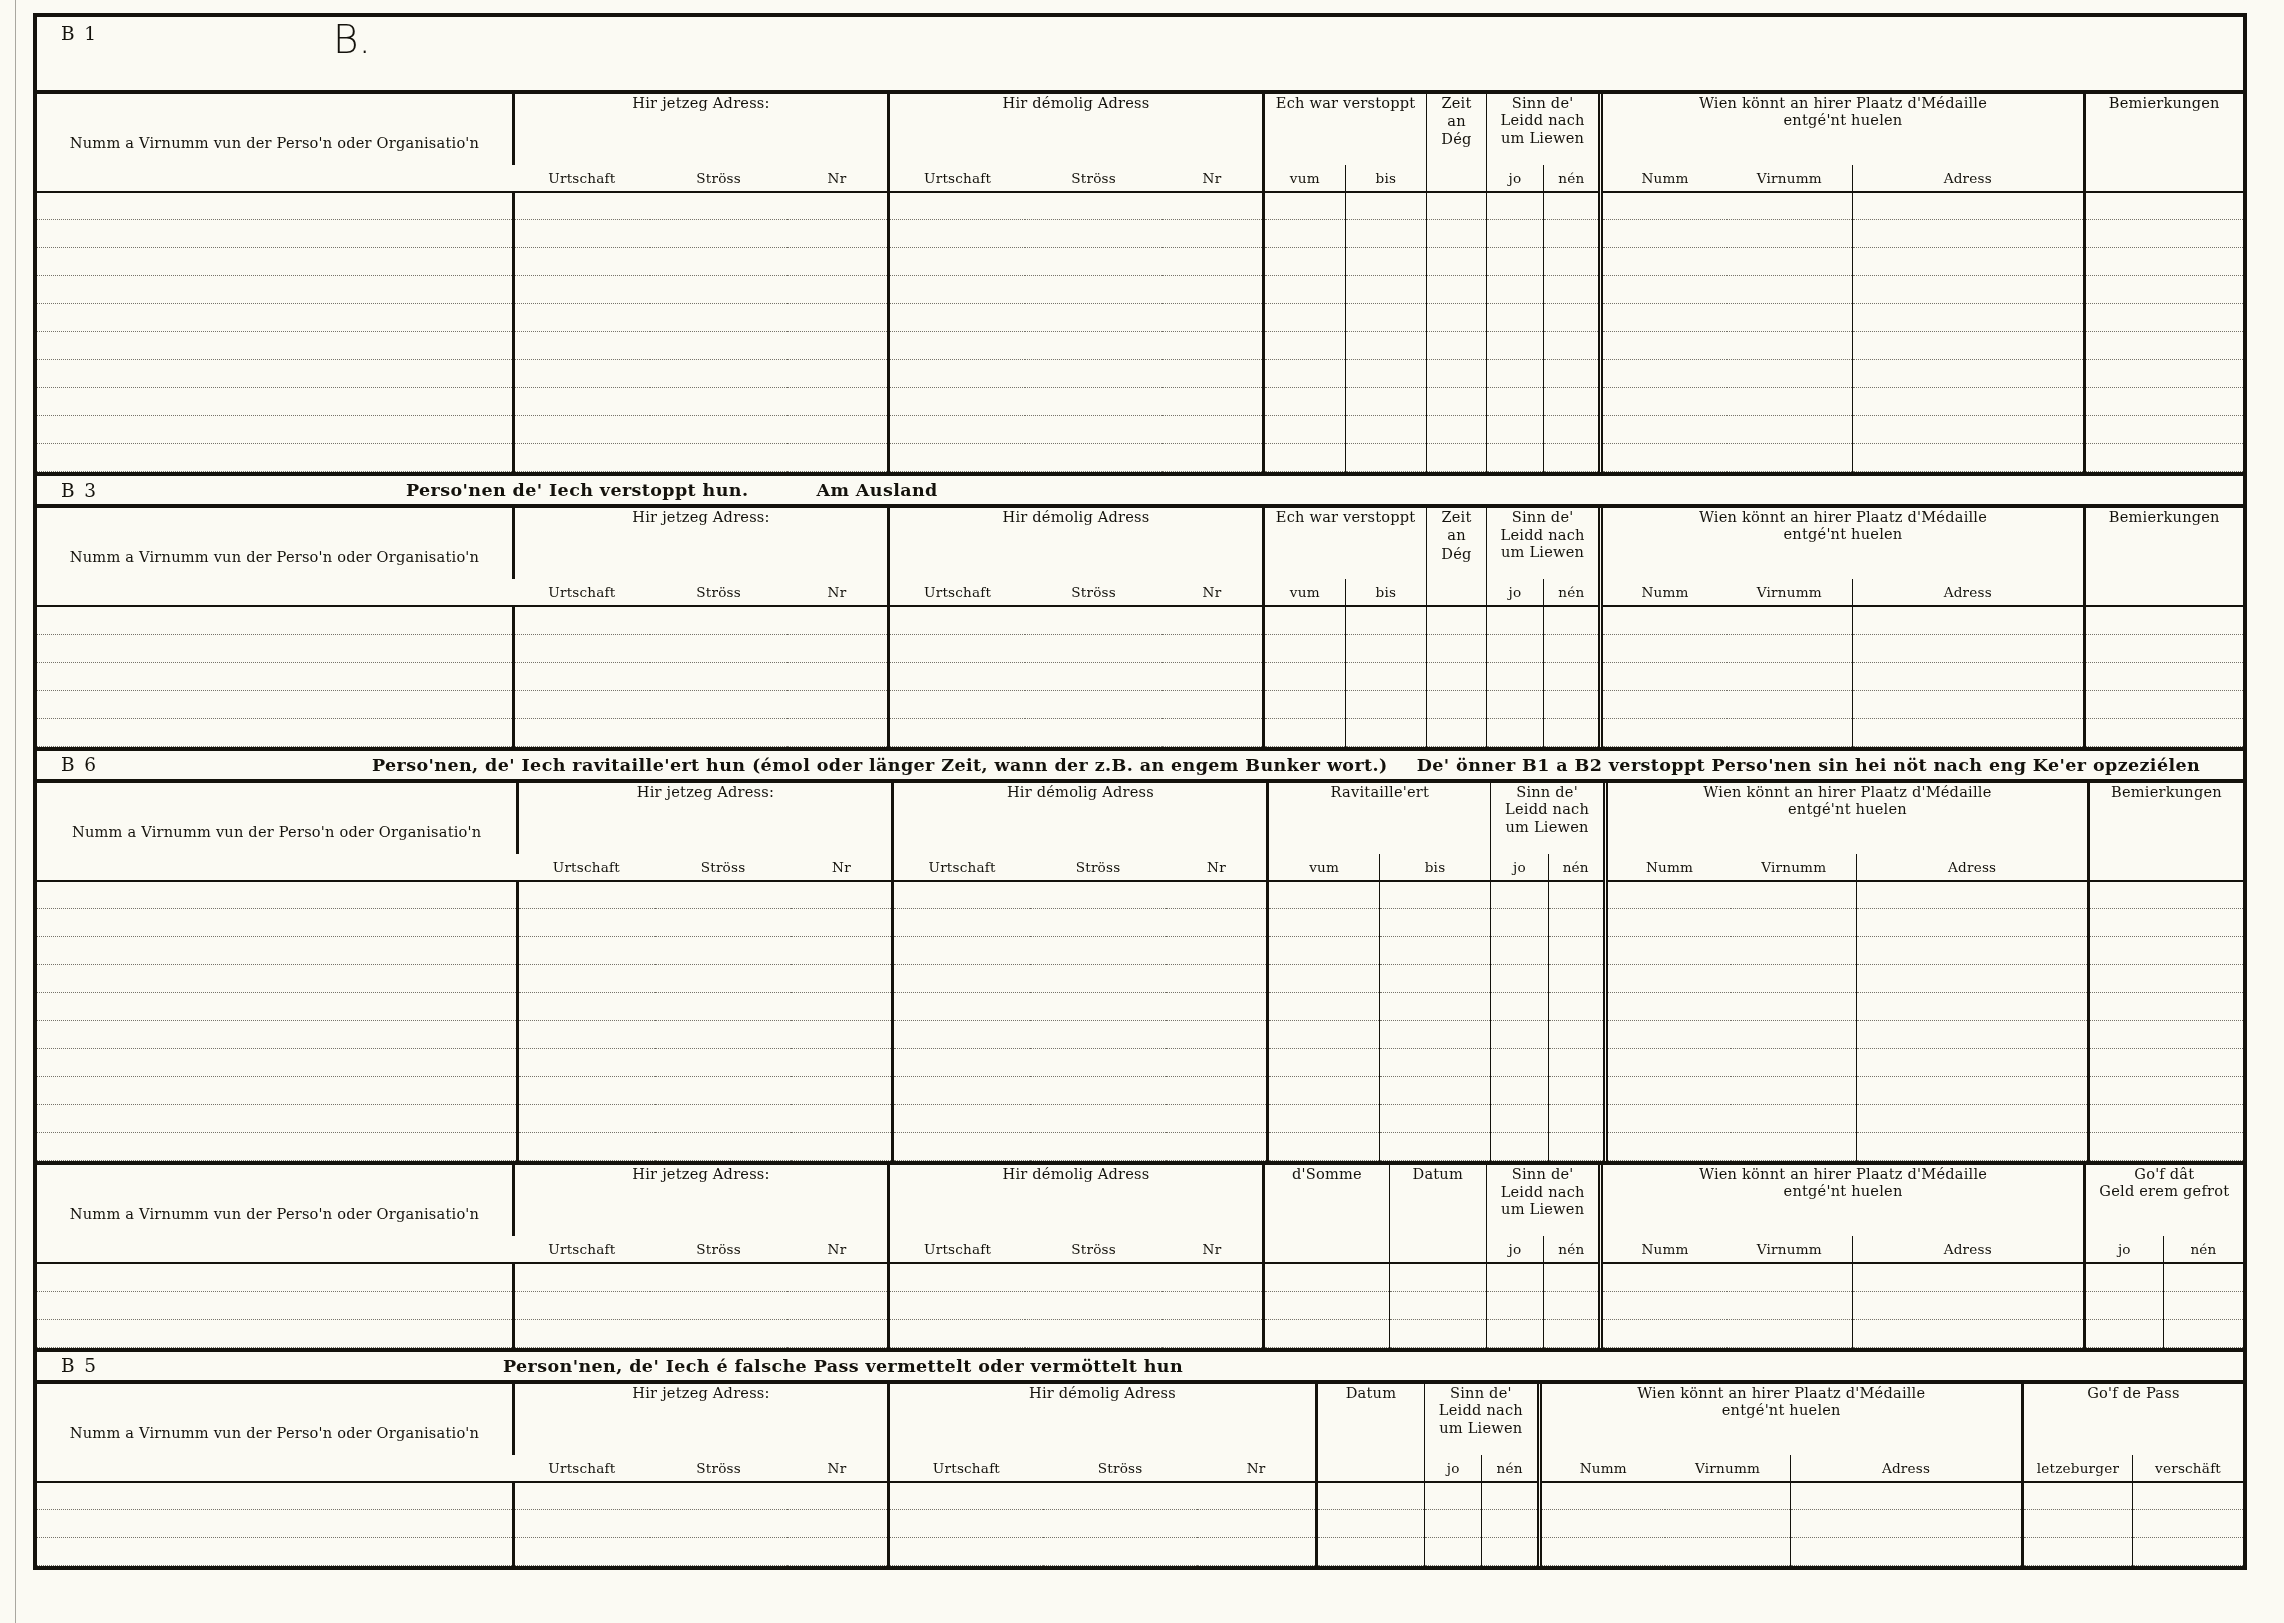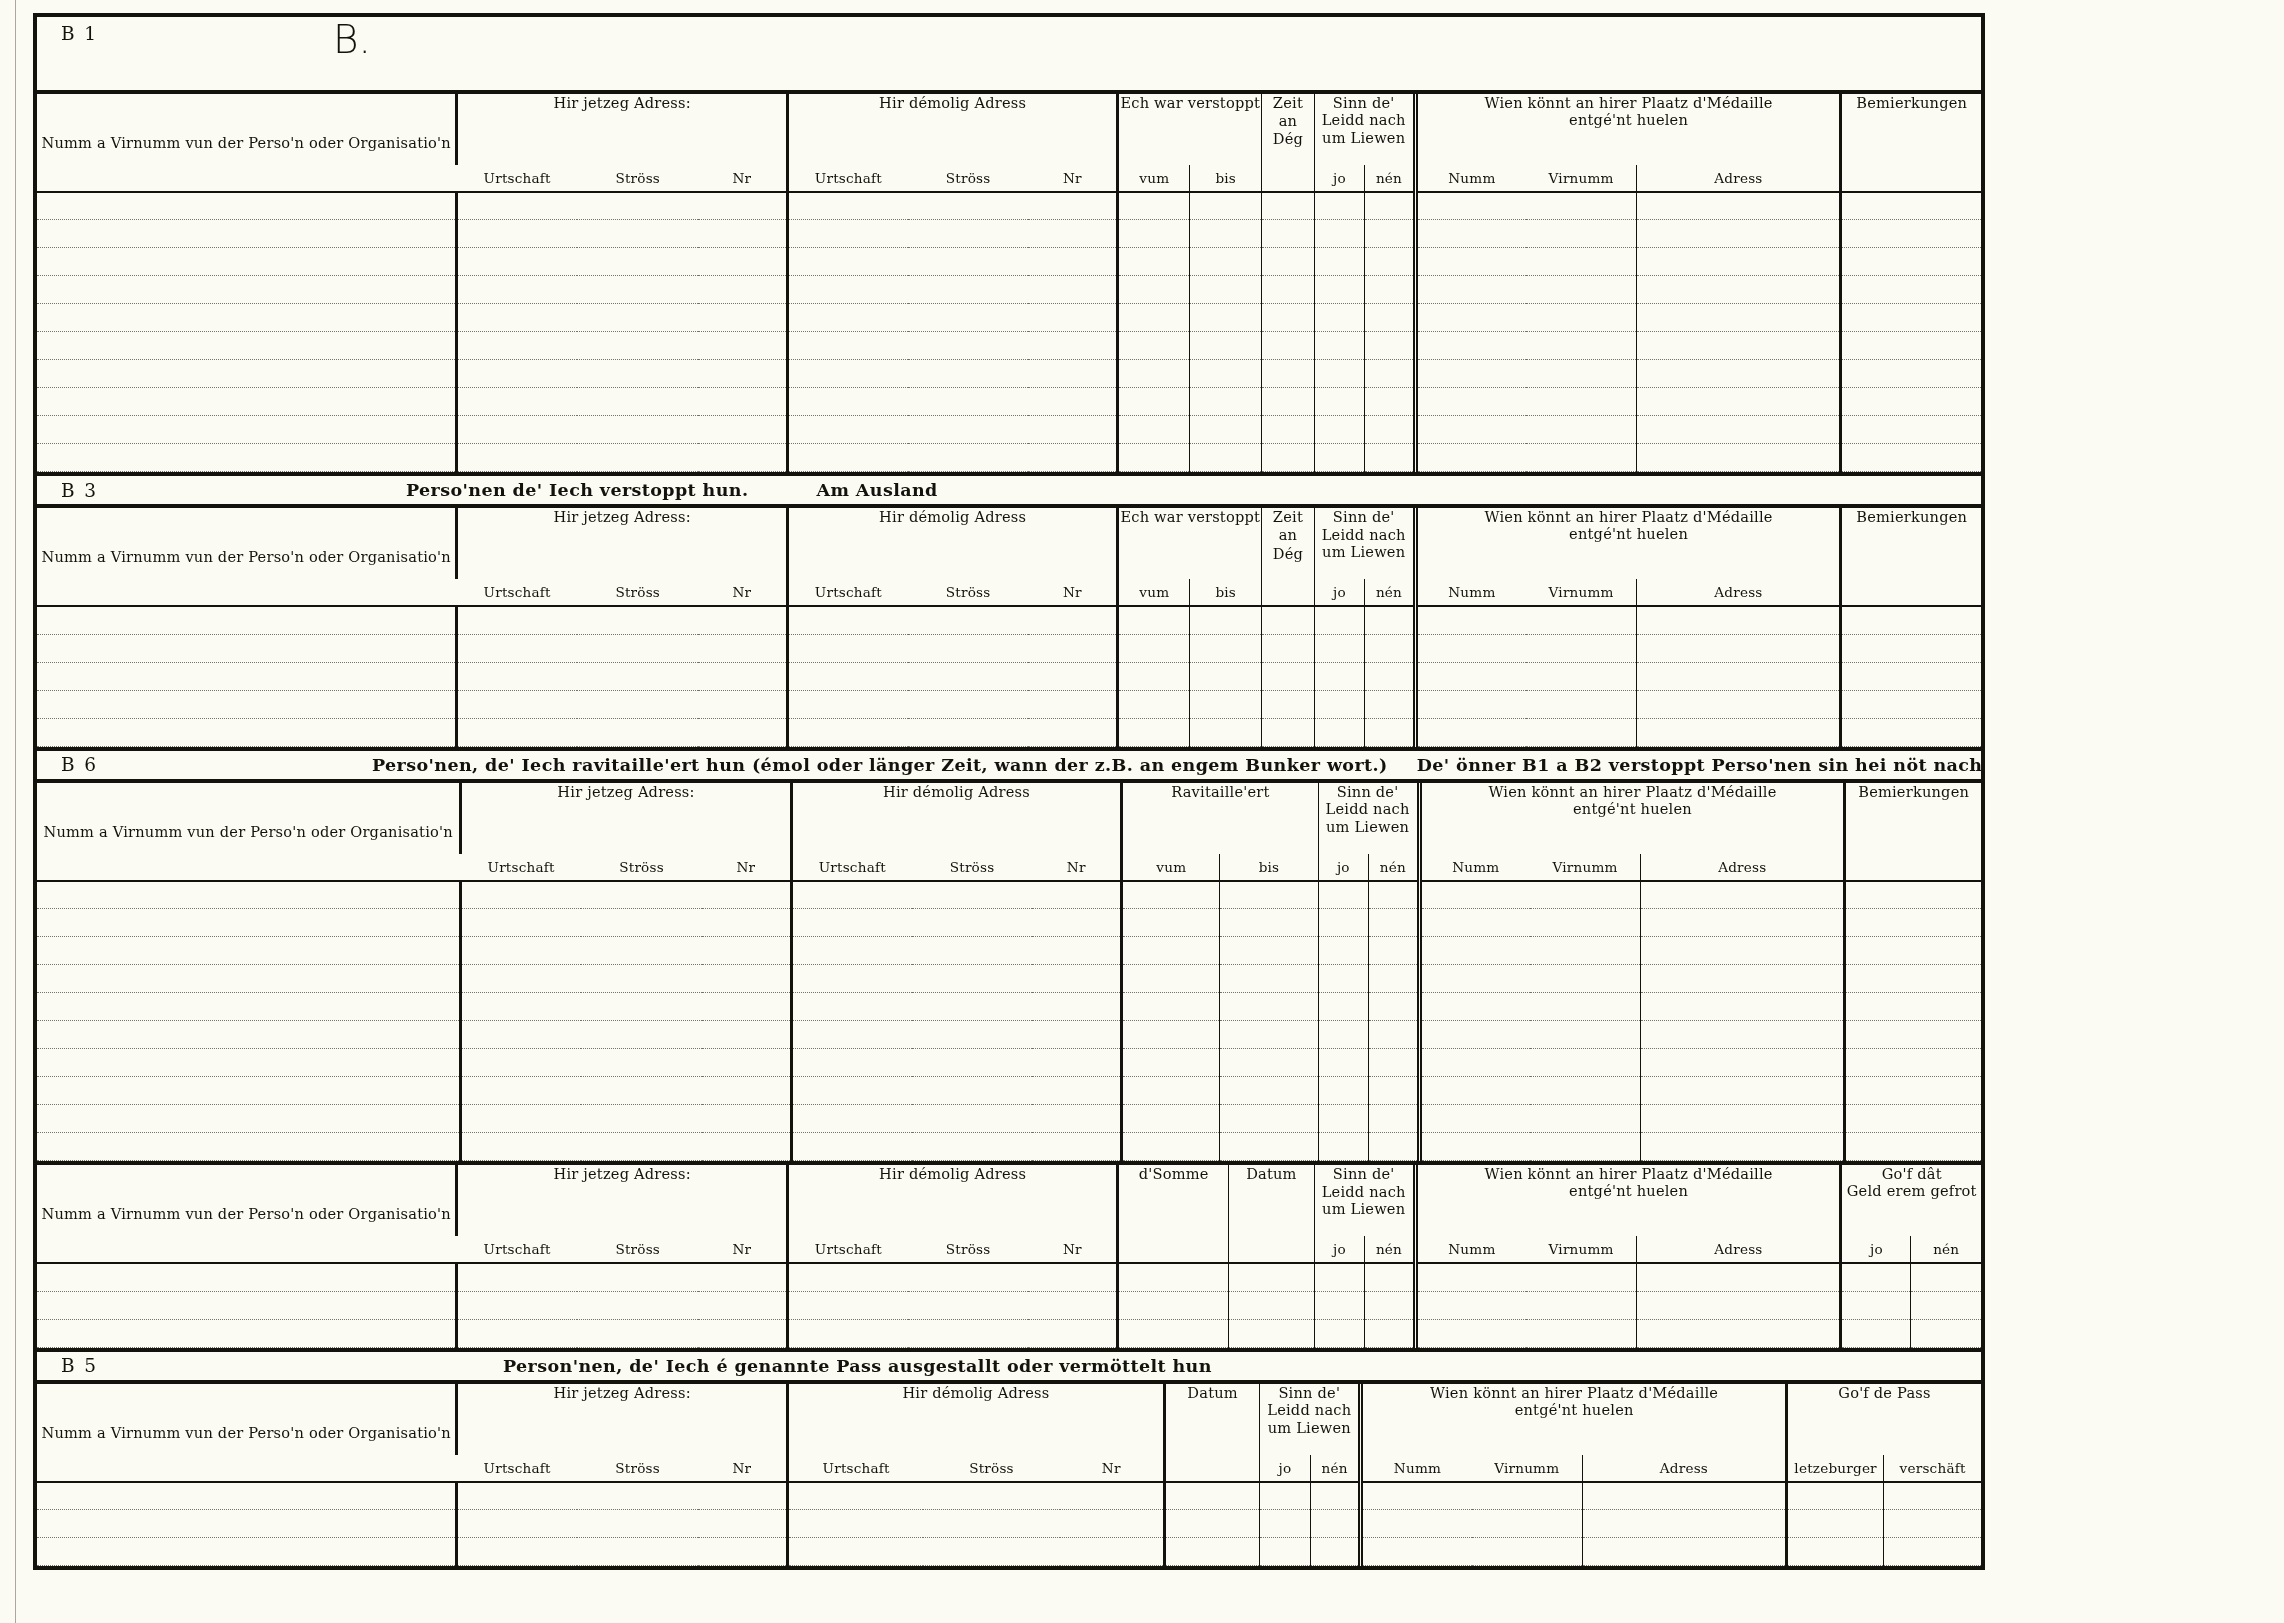--- a/index.html
+++ b/index.html
@@ -4,21 +4,21 @@
 <style>
   *{box-sizing:border-box;margin:0;padding:0;}
   html,body{background:#fbfaf3;}
   body{
     width:2284px;height:1624px;position:relative;
     font-family:"DejaVu Serif","Liberation Serif",serif;
     color:#14120c;
   }
   .sheet-edge{position:absolute;left:14.6px;top:0;width:1.5px;height:1624px;background:#57544b;opacity:.5;}
   .form{
-    position:absolute;left:33px;top:12.6px;width:1952px;
+    position:absolute;left:33px;top:12.6px;width:2214px;
     border:4.4px solid #14120c;background:#fbfaf3;
   }
   .section + .section{border-top:4.4px solid #14120c;}
   
   .strip{
     display:flex;align-items:center;height:32px;
     border-bottom:4.4px solid #14120c;
     padding:0 11.7px 0 24px;white-space:nowrap;overflow:hidden;
   }
   .strip-b1{height:77px;align-items:flex-start;padding-top:6.8px;}
@@ -646,21 +646,21 @@
           <td class="bl-hv"></td>
           <td class="bl-th"></td>
         </tr>
         </tbody>
     </table>
   </div>
 
   <div class="section">
     <div class="strip">
       <div class="code">B 5</div>
-      <div class="stitle" style="margin-left:359px">Person'nen, de' Iech é genannte Pass ausgestallt oder vermöttelt hun</div>
+      <div class="stitle" style="margin-left:359px">Person'nen, de' Iech é falsche Pass vermettelt oder vermöttelt hun</div>
     </div>
     <table class="grid">
       <colgroup>
         <col style="width:21.6%">
         <col style="width:6.2%">
           <col style="width:6.2%">
           <col style="width:4.6%">
         <col style="width:7.0%">
           <col style="width:7.0%">
           <col style="width:5.4%">

